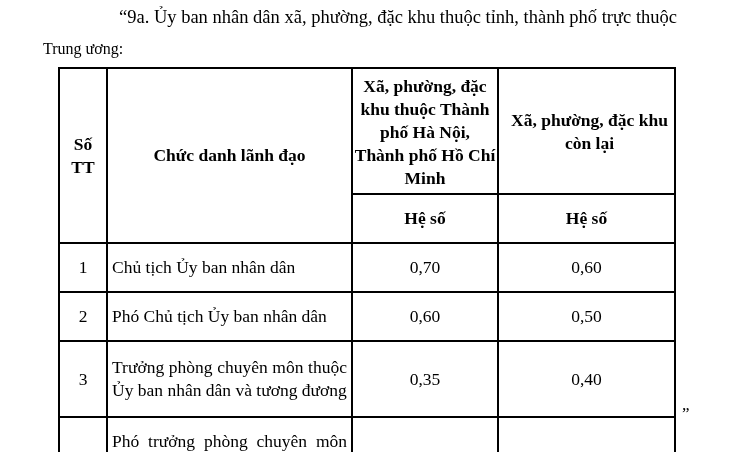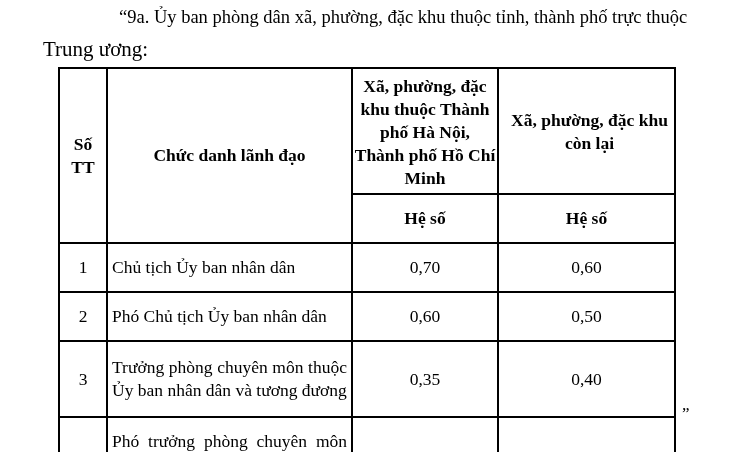--- a/index.html
+++ b/index.html
@@ -4,21 +4,21 @@
 <style>
   html, body { margin: 0; padding: 0; }
   body {
     width: 730px; height: 452px; background: #ffffff; color: #000;
     font-family: "Liberation Serif", serif; position: relative; overflow: hidden;
   }
   .intro-line1 {
     position: absolute; left: 119px; top: 4px; font-size: 18.5px; line-height: 26px; white-space: nowrap;
   }
   .intro-line2 {
-    position: absolute; left: 43px; top: 36px; font-size: 21px; line-height: 26px; white-space: nowrap;
+    position: absolute; left: 43px; top: 36px; font-size: 16px; line-height: 26px; white-space: nowrap;
   }
   table.coef {
     position: absolute; left: 58px; top: 67px;
     border-collapse: collapse; table-layout: fixed;
     width: 616px;
   }
   table.coef td, table.coef th {
     border: 2px solid #000; padding: 12px 4px; font-size: 17.5px; line-height: 23px;
     vertical-align: middle;
   }
@@ -27,21 +27,21 @@
   td.num { text-align: center; vertical-align: top; }
   td.title { text-align: justify; text-align-last: left; padding-left: 6px; padding-right: 4px; }
   td.val { text-align: center; border-radius: 13px; }
   .closing-quote {
     position: absolute; left: 682px; top: 404px; font-size: 17px;
   }
 </style>
 </head>
 <body>
 
-<div class="intro-line1">“9a. Ủy ban phòng dân xã, phường, đặc khu thuộc tỉnh, thành phố trực thuộc</div>
+<div class="intro-line1">“9a. Ủy ban nhân dân xã, phường, đặc khu thuộc tỉnh, thành phố trực thuộc</div>
 <div class="intro-line2">Trung ương:</div>
 
 <table class="coef">
   <colgroup>
     <col style="width:48px">
     <col style="width:245px">
     <col style="width:146px">
     <col style="width:177px">
   </colgroup>
   <tbody>

